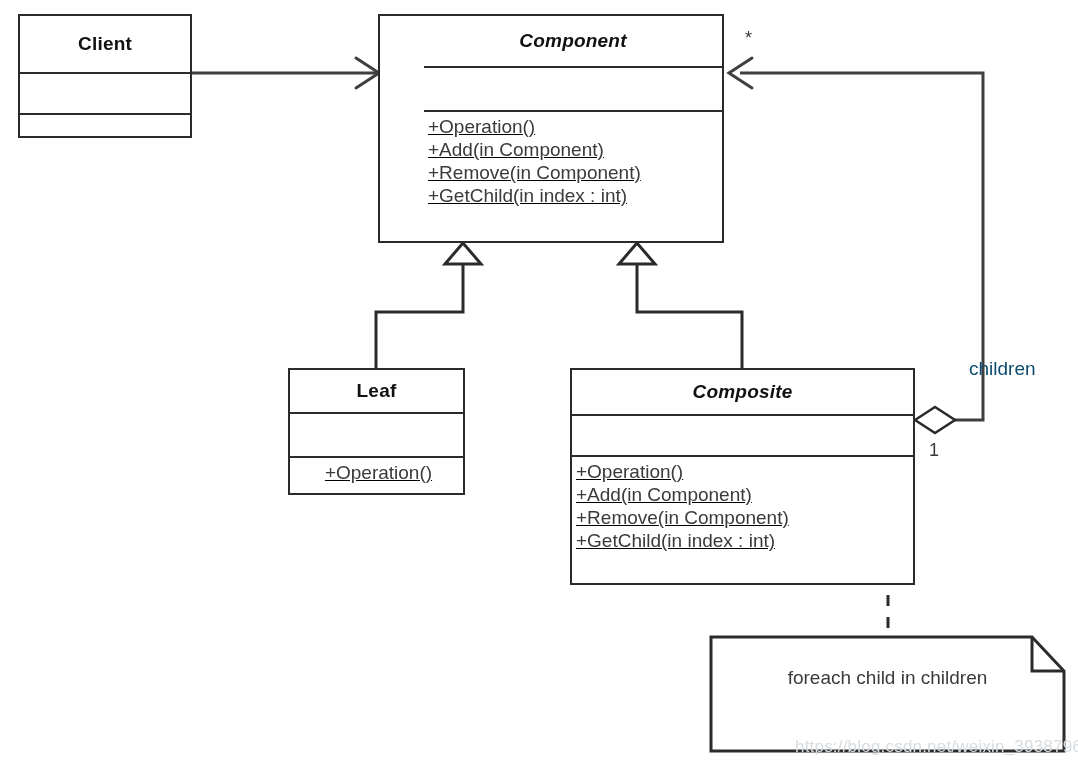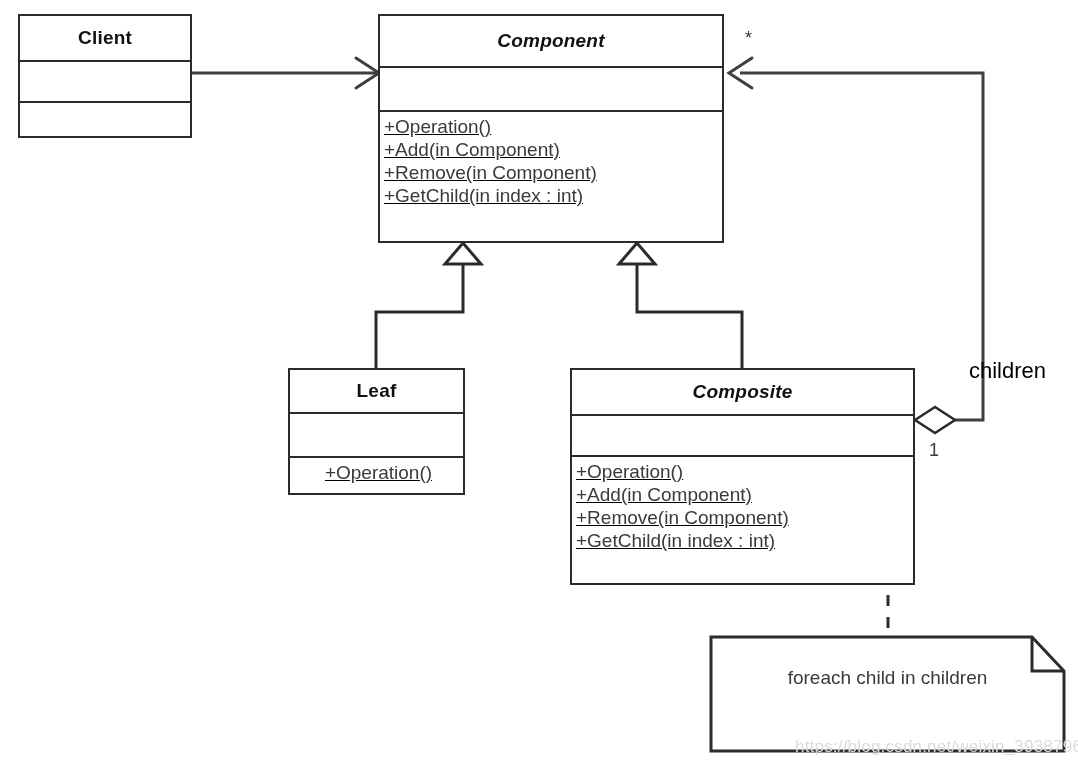--- a/index.html
+++ b/index.html
@@ -68,22 +68,22 @@
   .op-line {
     font-size: 19px;
     line-height: 23px;
     color: #3a3a3a;
     white-space: nowrap;
     padding-left: 2px;
   }
 
   .edge-label {
     position: absolute;
-    font-size: 22px;
-    color: #000000;
+    font-size: 19px;
+    color: #0c4a6e;
     white-space: nowrap;
   }
   .mult-label {
     position: absolute;
     font-size: 18px;
     color: #3a3a3a;
   }
 
   .uml-note {
     position: absolute;
@@ -140,28 +140,28 @@
 
     <line class="hit" x1="888" y1="485" x2="888" y2="637" stroke="#2b2b2b" stroke-width="3" stroke-dasharray="11,11"></line>
 
     <g>
       <path class="hit" d="M 711,637 L 1032,637 L 1064,671 L 1064,751 L 711,751 Z" fill="#ffffff" stroke="#2b2b2b" stroke-width="3" stroke-linejoin="miter"></path>
       <polyline points="1032,637 1032,671 1064,671" fill="none" stroke="#2b2b2b" stroke-width="3" stroke-linejoin="miter"></polyline>
     </g>
   </svg>
 
   <div class="uml-class" style="left:18px; top:14px; width:174px; height:124px;">
-    <div class="cmp-name" style="height:44px;">Client</div>
+    <div class="cmp-name" style="height:56px;">Client</div>
     <div class="cmp-divider"></div>
     <div class="cmp-attrs" style="height:39px;"></div>
     <div class="cmp-divider"></div>
     <div class="cmp-ops" style="flex:1;"></div>
   </div>
 
-  <div class="uml-class" style="left:378px; top:14px; width:346px; height:229px;">
+  <div class="uml-class" style="left:378px; top:14px; width:346px; height:229px;padding-left:44px;">
     <div class="cmp-name abstract" style="height:50px;">Component</div>
     <div class="cmp-divider"></div>
     <div class="cmp-attrs" style="height:42px;"></div>
     <div class="cmp-divider"></div>
     <div class="cmp-ops" style="flex:1;">
       <div class="op-line">+Operation()</div>
       <div class="op-line">+Add(in Component)</div>
       <div class="op-line">+Remove(in Component)</div>
       <div class="op-line">+GetChild(in index : int)</div>
     </div>

